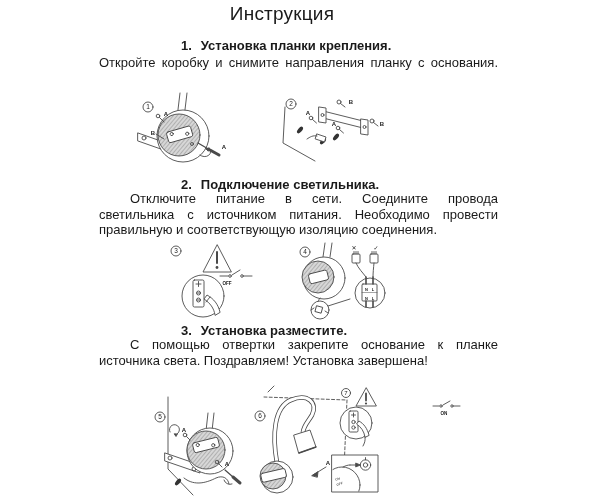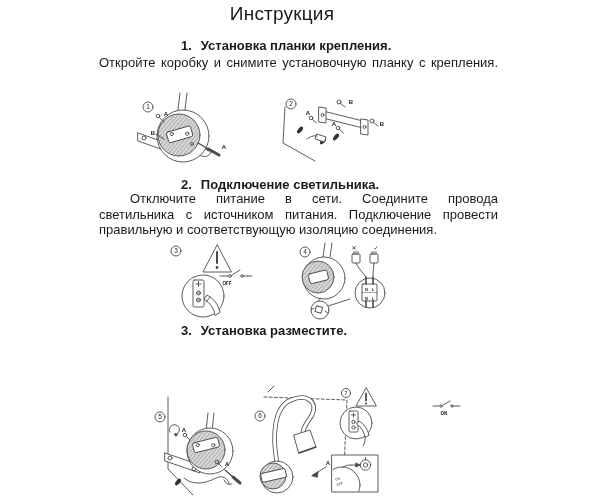--- a/index.html
+++ b/index.html
@@ -20,21 +20,21 @@
 </style>
 </head>
 <body>
 
 <div class="abs title">Инструкция</div>
 
 <div class="abs heading" style="top:38px">
   <span>1.</span><span class="ht">Установка планки крепления.</span>
 </div>
 <div class="abs para" style="top:55px">
-  <div class="pline">Откройте коробку и снимите установочную планку с крепления.</div>
+  <div class="pline">Откройте коробку и снимите направления планку с основания.</div>
 </div>
 
 <svg class="abs" style="left:120px;top:85px" width="280" height="90" viewBox="0 0 280 90">
   <defs>
     <pattern id="hatch" width="3" height="3" patternUnits="userSpaceOnUse" patternTransform="rotate(40)">
       <rect width="3" height="3" fill="#d7d7d7"></rect>
       <line x1="0" y1="0" x2="0" y2="3" stroke="#8f8f8f" stroke-width="1.1"></line>
     </pattern>
   </defs>
   <g stroke="#4a4a4a" fill="none" stroke-width=".9" stroke-linecap="round" stroke-linejoin="round">
@@ -94,21 +94,21 @@
     <text x="214" y="41">A</text>
     <text x="262" y="41">B</text>
   </g>
 </svg>
 
 <div class="abs heading" style="top:177px">
   <span>2.</span><span class="ht">Подключение светильника.</span>
 </div>
 <div class="abs para" style="top:191px">
   <div class="pline indent">Отключите питание в сети. Соедините провода</div>
-  <div class="pline">светильника с источником питания. Подключение провести</div>
+  <div class="pline">светильника с источником питания. Необходимо провести</div>
   <div class="pline last">правильную и соответствующую изоляцию соединения.</div>
 </div>
 
 <svg class="abs" style="left:160px;top:240px" width="250" height="80" viewBox="0 0 250 80">
   <g stroke="#4a4a4a" fill="none" stroke-width=".9" stroke-linecap="round" stroke-linejoin="round">
     <g>
       <circle cx="16" cy="11" r="5"></circle>
       <path d="M57,5 L43,32 L71,32 Z"></path>
       <path d="M57,12 L57,23" stroke-width="2"></path>
       <circle cx="57" cy="27.5" r="1.4" fill="#4a4a4a" stroke="none"></circle>
@@ -166,20 +166,22 @@
     <text x="213" y="50.5" font-size="4" font-weight="bold">L</text>
     <text x="206.5" y="59.5" font-size="4" font-weight="bold">N</text>
     <text x="213" y="59.5" font-size="4" font-weight="bold">L</text>
   </g>
 </svg>
 
 <div class="abs heading" style="top:323px">
   <span>3.</span><span class="ht">Установка разместите.</span>
 </div>
 <div class="abs para" style="top:337px">
+  <div class="pline indent">С помощью отвертки закрепите основание к планке</div>
+  <div class="pline last">источника света. Поздравляем! Установка завершена!</div>
 </div>
 
 <svg class="abs" style="left:140px;top:385px" width="330" height="115" viewBox="0 0 330 115">
   <g stroke="#4a4a4a" fill="none" stroke-width=".9" stroke-linecap="round" stroke-linejoin="round">
     <g>
       <circle cx="20" cy="32" r="5"></circle>
       <path d="M28,12 L28,84 L53,110"></path>
       <path d="M68,28 L66,46 M74,28 L72,46"></path>
       <path d="M25,68 L60,80 L60,88 L25,76 Z" fill="#fff"></path>
       <circle cx="30" cy="73" r="2"></circle>

